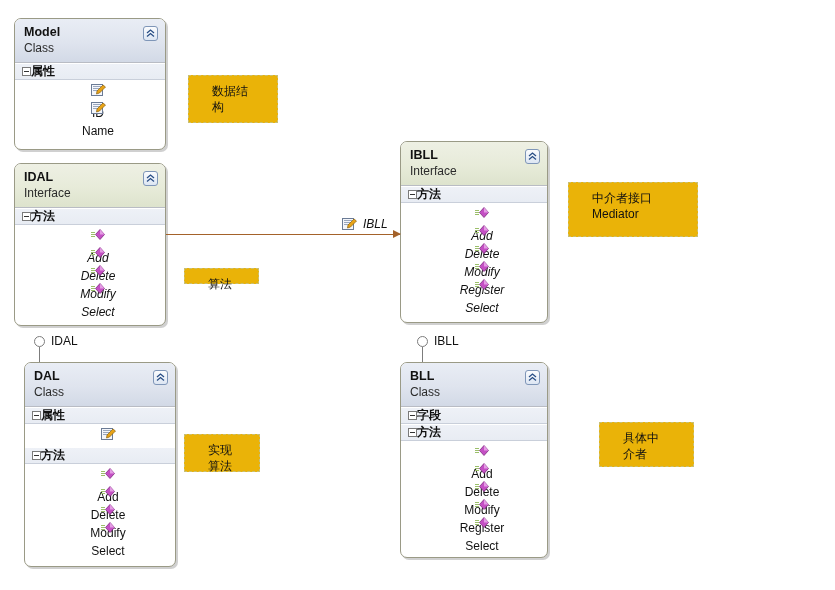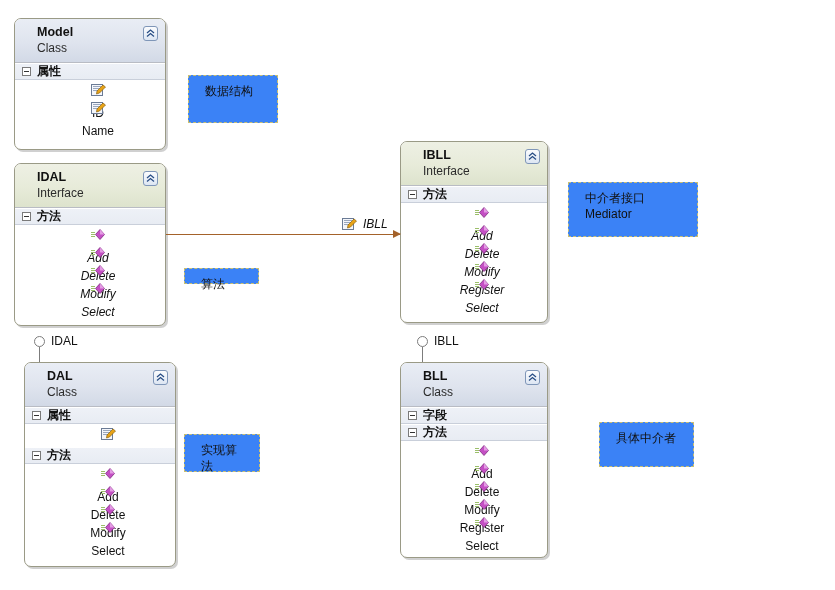--- a/index.html
+++ b/index.html
@@ -17,21 +17,21 @@
     position:absolute;
     border:1px solid #9a9a86;
     border-radius:7px;
     background:#ffffff;
     box-shadow:2px 2px 0 rgba(150,150,150,.45);
     overflow:hidden;
     box-sizing:border-box;
   }
   .uml .hdr{
     position:relative;
-    padding:6px 8px 5px 22px;
+    padding:6px 8px 5px 9px;
     border-bottom:1px solid #b9bcc4;
     min-height:44px;
     box-sizing:border-box;
   }
   .uml.cls .hdr{
     background:linear-gradient(to bottom,#e9edf5 0%,#dfe4ee 55%,#d2d9e6 100%);
   }
   .uml.iface .hdr{
     background:linear-gradient(to bottom,#eef0e4 0%,#e7ebd9 55%,#dde3cd 100%);
   }
@@ -48,21 +48,21 @@
   }
   .collapse svg{display:block;margin:1px auto 0;}
 
   
   .sect{
     position:relative;
     background:linear-gradient(to bottom,#eef1f7 0%,#e8ecf3 100%);
     border-top:1px solid #ffffff;
     border-bottom:1px solid #c9cfda;
     padding:2px 6px 2px 7px;
-    display:flex;align-items:center;gap:6px;
+    display:flex;align-items:center;gap:0;
     height:17px;box-sizing:border-box;
   }
   .sect .exp{
     width:9px;height:9px;flex:0 0 9px;
     border:1px solid #7a7a7a;background:#fff;
     position:relative;box-sizing:border-box;
   }
   .sect .exp::before{
     content:"";position:absolute;left:1px;right:1px;top:3px;
     height:1px;background:#333;
@@ -93,24 +93,24 @@
     width:1px;background:#7c7c7c;margin-left:5px;
   }
   .lolli .lab{
     position:absolute;left:17px;top:-2px;white-space:nowrap;
     font-size:12px;color:#111;
   }
 
   
   .note{
     position:absolute;
-    background:#3b82f6;
+    background:#eab308;
     border:1px dashed #c9bf72;
     box-sizing:border-box;
-    padding:7px 16px;
+    padding:7px 23px;
     font-size:12px;color:#111;
     line-height:16px;
   }
   .note .l2{display:block;}
 
   
   .assoc{position:absolute;}
   .assoc .line{position:absolute;height:1px;background:#a4622a;left:0;top:0;}
   .assoc .head{
     position:absolute;right:-1px;top:-4px;

